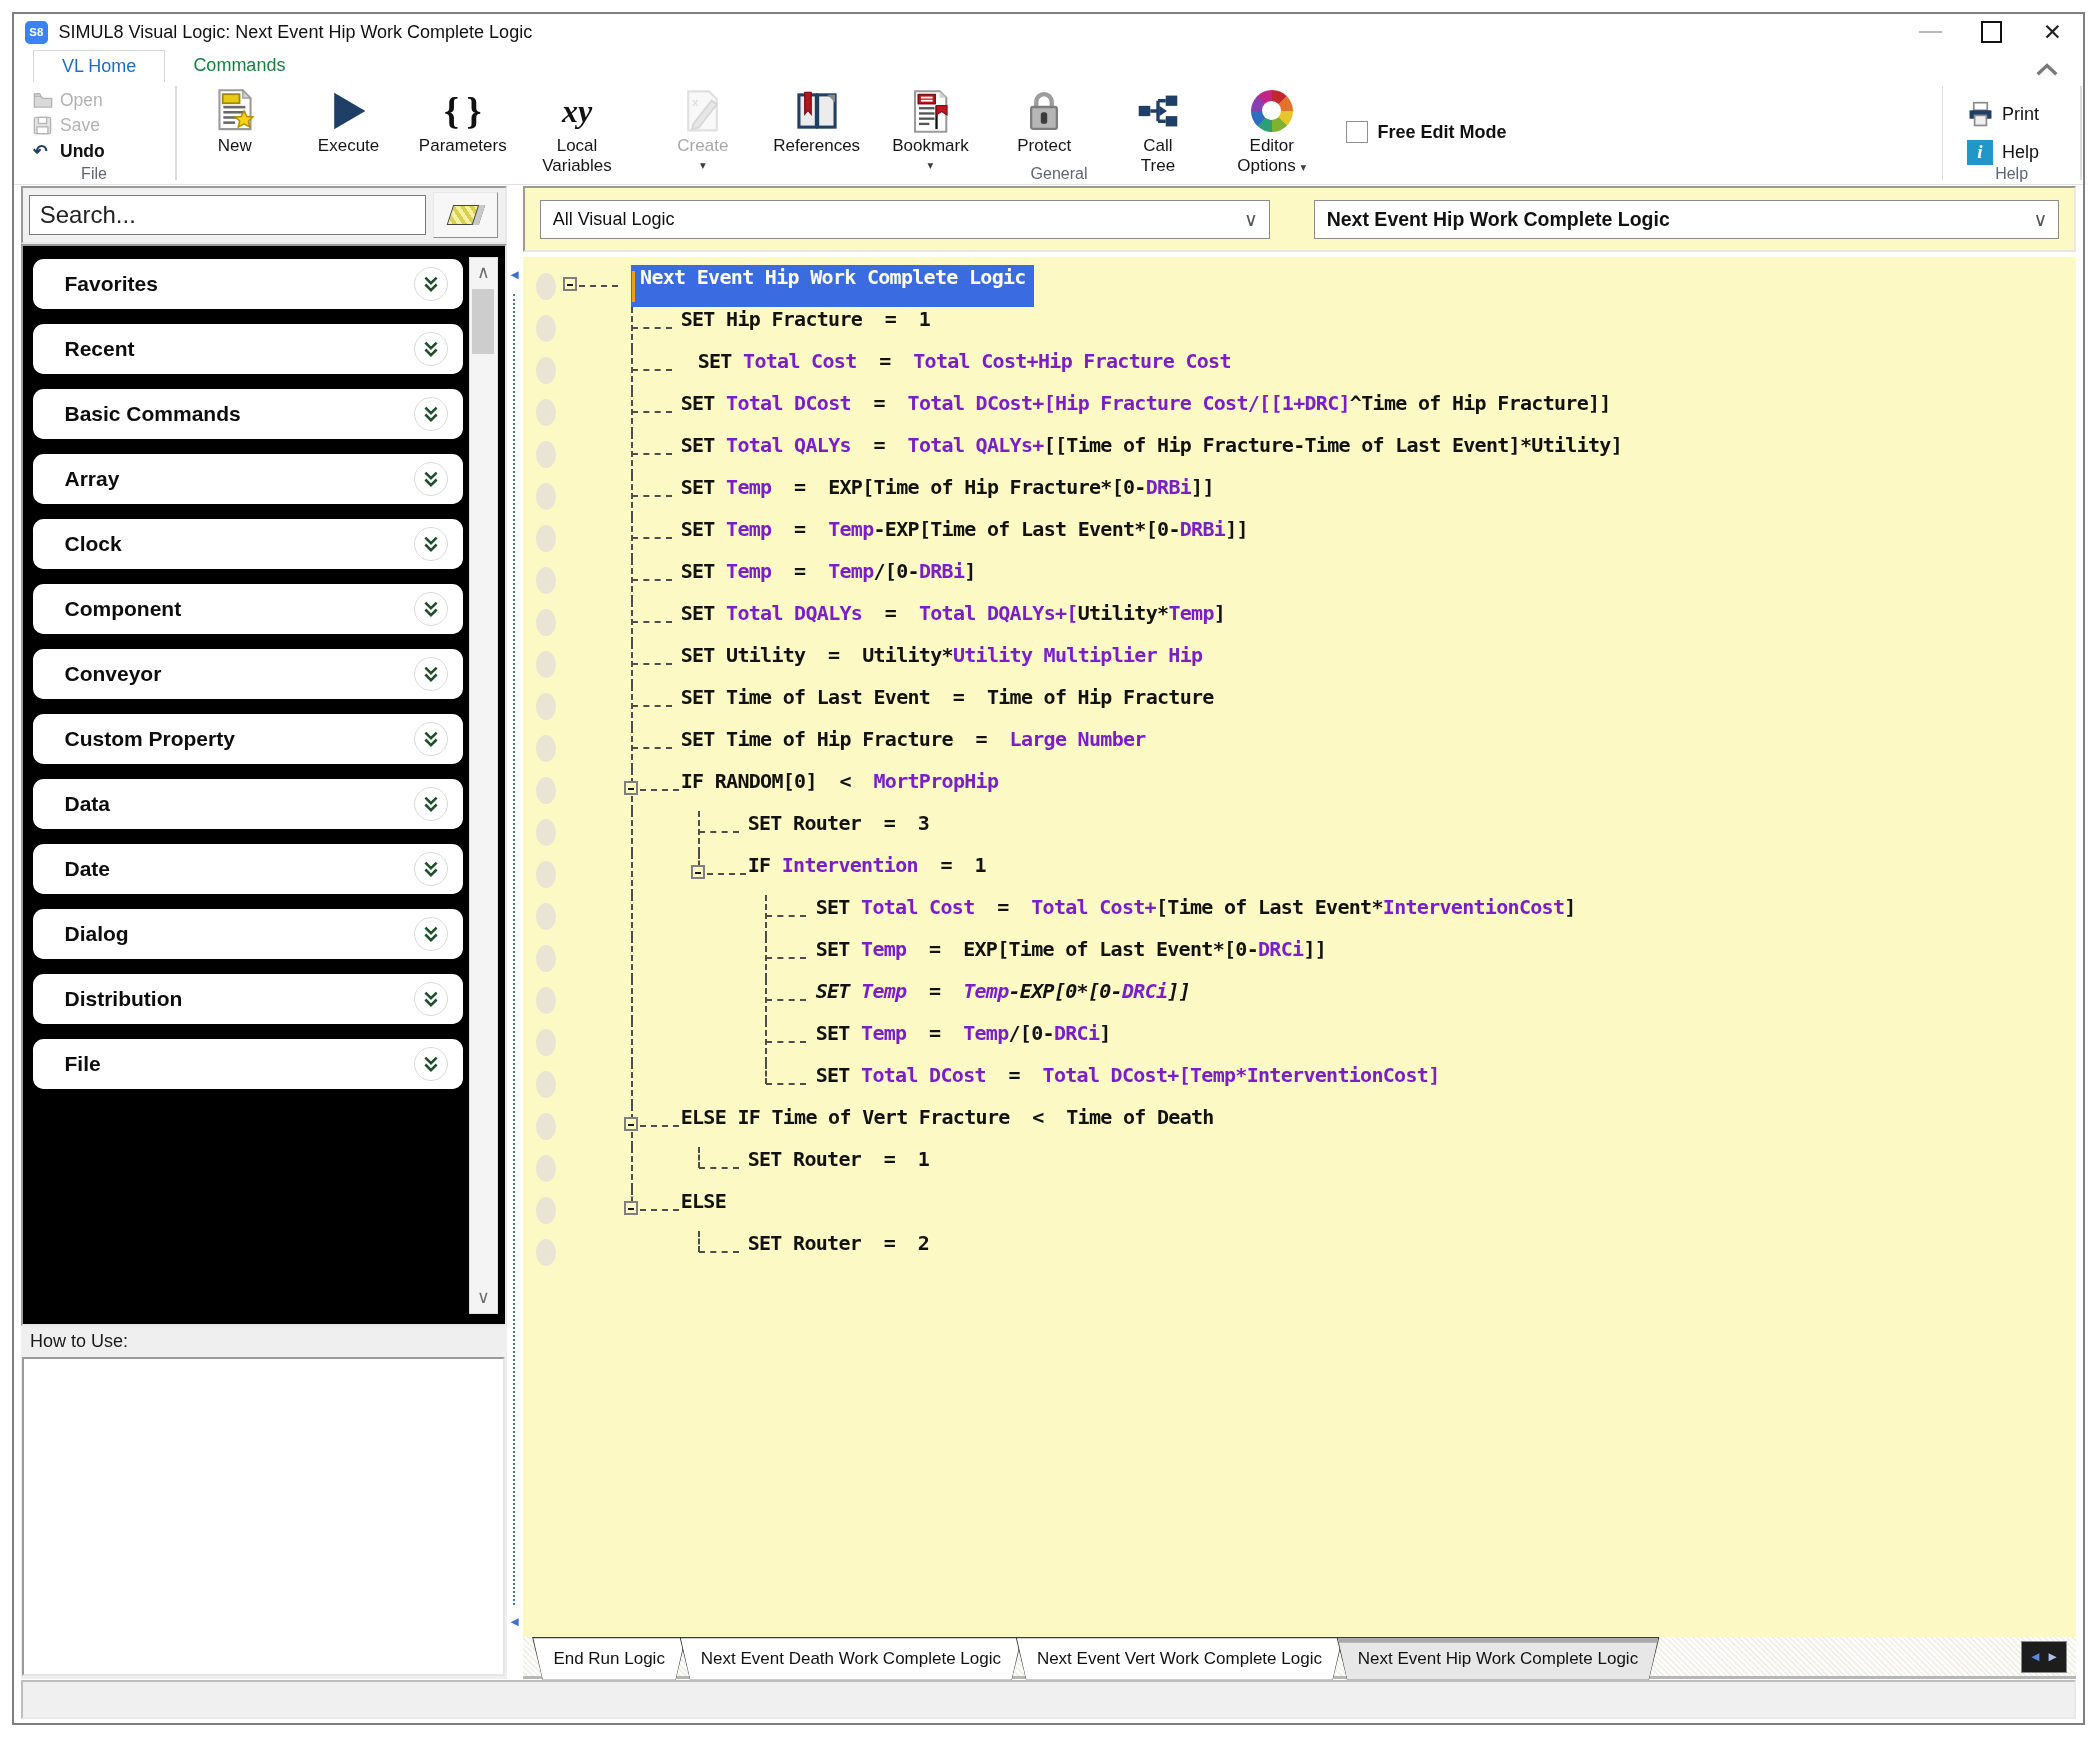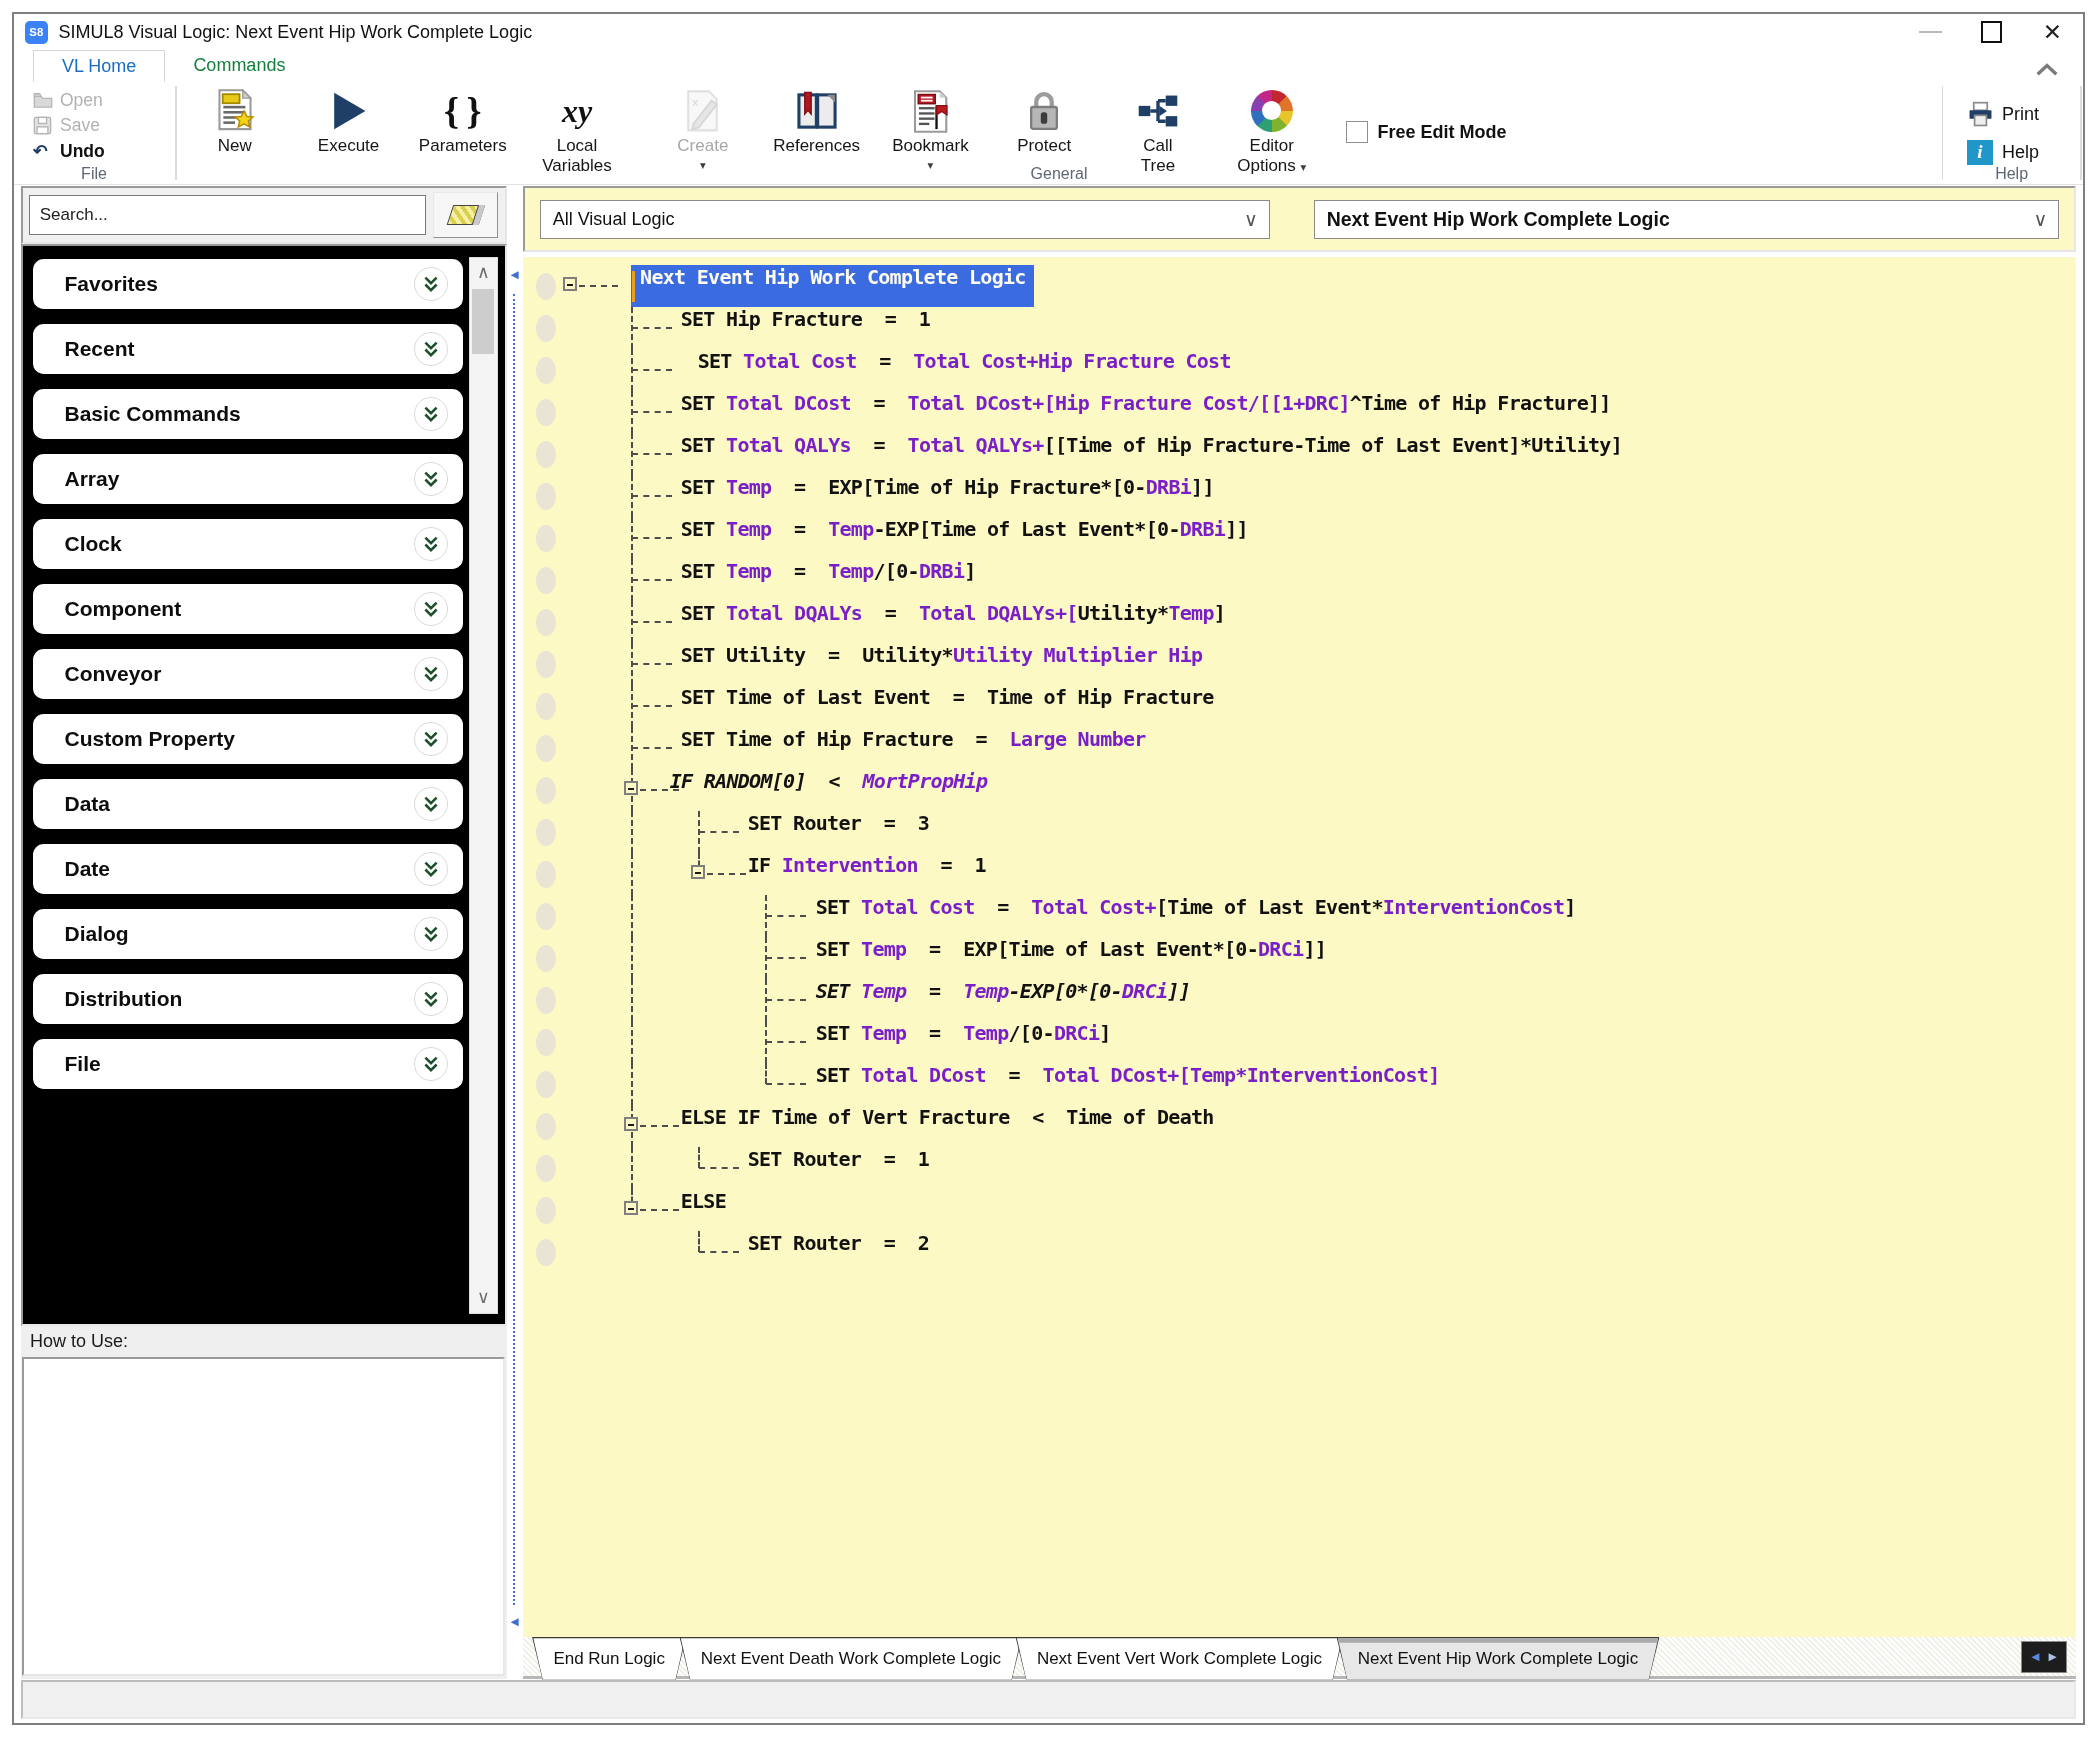--- a/index.html
+++ b/index.html
@@ -53,21 +53,21 @@
   .hrow{display:flex;align-items:center;height:38px;font-size:18px;color:#111;}
   .hrow .hic{width:35px;}
   .helpsq{width:25.6px;height:25.6px;background:#2196c9;color:#fff;display:flex;align-items:center;justify-content:center;
     font:bold italic 19px "Liberation Serif",serif;}
 
   
   .content{position:absolute;left:0;right:0;top:172px;bottom:44px;display:flex;padding:0 6.7px;box-sizing:border-box;}
   .sidebar{width:486px;display:flex;flex-direction:column;background:#efefef;}
   .search-panel{height:58px;background:#f0f0f0;border:2px solid;border-color:#9a9a9a #e6e6e6 #e6e6e6 #9a9a9a;
     display:flex;align-items:center;padding:0 6.7px;box-sizing:border-box;}
-  .search-input{flex:1;height:38px;border:1.3px solid #7a7a7a;font-size:17px;padding:0 9.4px;font-family:"Liberation Sans",sans-serif;}
+  .search-input{flex:1;height:38px;border:1.3px solid #7a7a7a;font-size:24px;padding:0 9.4px;font-family:"Liberation Sans",sans-serif;}
   .search-input::placeholder{color:#222;opacity:1;}
   .eraser-btn{width:63px;height:44px;margin-left:6.7px;background:#f7f7f7;border:1.3px solid;border-color:#e9e9e9 #8f8f8f #8f8f8f #e9e9e9;
     display:flex;align-items:center;justify-content:center;}
   .eraser{width:30px;height:17.5px;transform:skewX(-18deg);border:1.3px solid #444;
     background:repeating-linear-gradient(45deg,#f6f1a0 0 3.4px,#d9cf52 3.4px 6.7px);position:relative;}
   .eraser::before{content:"";position:absolute;right:-1.3px;top:-1.3px;bottom:-1.3px;width:6.7px;background:#c9c9c9;border-left:1.3px solid #444;}
   .cat-panel{flex:1;background:#000000;border:2px solid;border-color:#9a9a9a #e6e6e6 #e6e6e6 #9a9a9a;
     position:relative;padding:13.4px 42px 8px 10.8px;box-sizing:border-box;overflow:hidden;}
   .card{height:50px;background:#fff;border-radius:10.8px;margin-bottom:15px;display:flex;align-items:center;
     justify-content:space-between;padding:0 15px 0 31px;box-shadow:0 0.7px 1.3px rgba(0,0,0,.08);}
@@ -542,21 +542,21 @@
               <span class="dot"></span>
               <div class="guide" style="left: 108px;"></div>
               <div class="hdash" style="left: 109px; width: 40px;"></div>
               <span class="ct" style="left: 158px;"><span class="k">SET Time of Hip Fracture  =  </span><span class="p">Large Number</span></span>
             </div>
             <div class="cl">
               <span class="dot"></span>
               <div class="guide" style="left: 108px;"></div>
               <div class="nbox" style="left: 101px;"></div>
               <div class="hdash" style="left: 117px; width: 39px;"></div>
-              <span class="ct" style="left: 147px; font-style: italic;"><span class="k">IF RANDOM[0]  &lt;  </span><span class="p">MortPropHip</span></span>
+              <span class="ct" style="left: 158px;"><span class="k">IF RANDOM[0]  &lt;  </span><span class="p">MortPropHip</span></span>
             </div>
             <div class="cl">
               <span class="dot"></span>
               <div class="guide" style="left: 108px;"></div>
               <div class="guide" style="left: 175px;"></div>
               <div class="hdash" style="left: 176px; width: 40px;"></div>
               <span class="ct" style="left: 225px;"><span class="k">SET Router  =  3</span></span>
             </div>
             <div class="cl">
               <span class="dot"></span>

